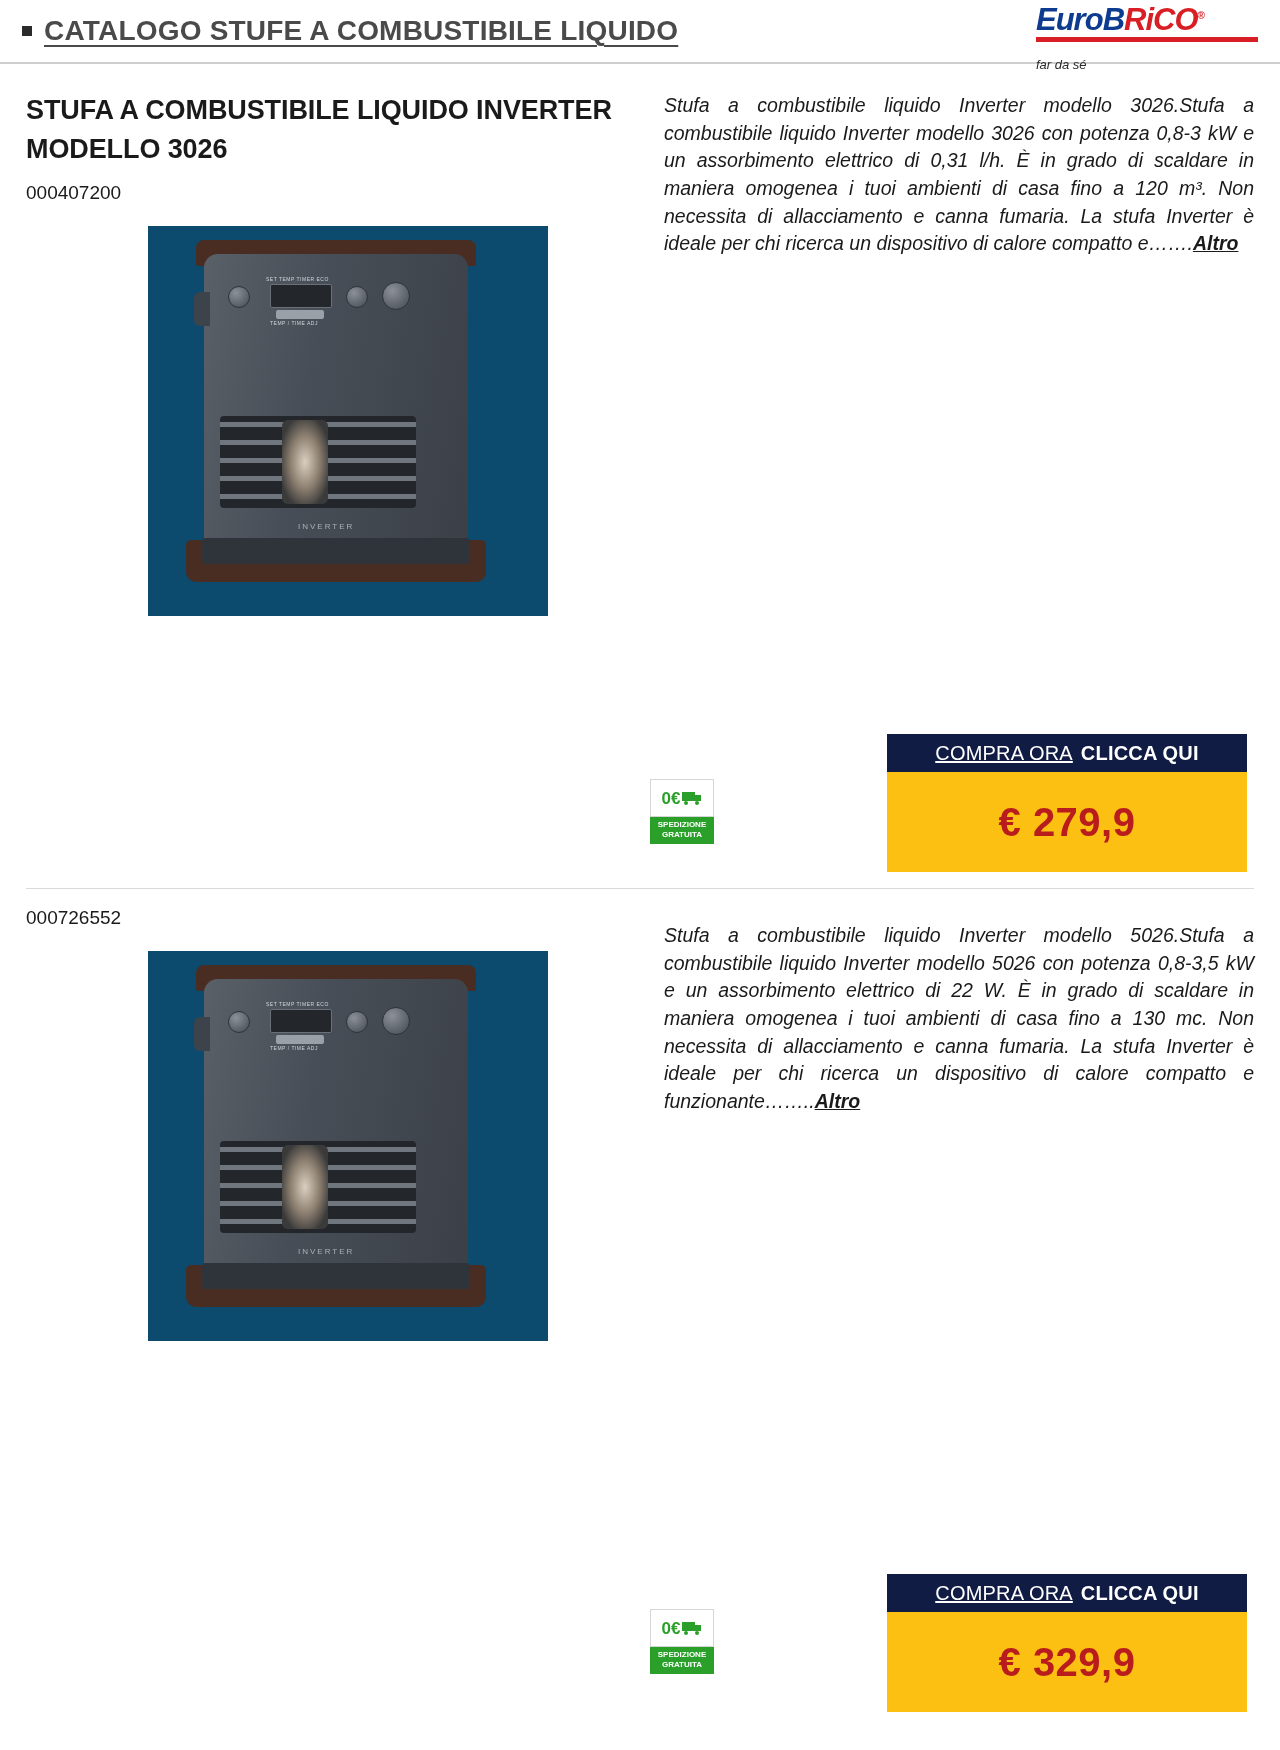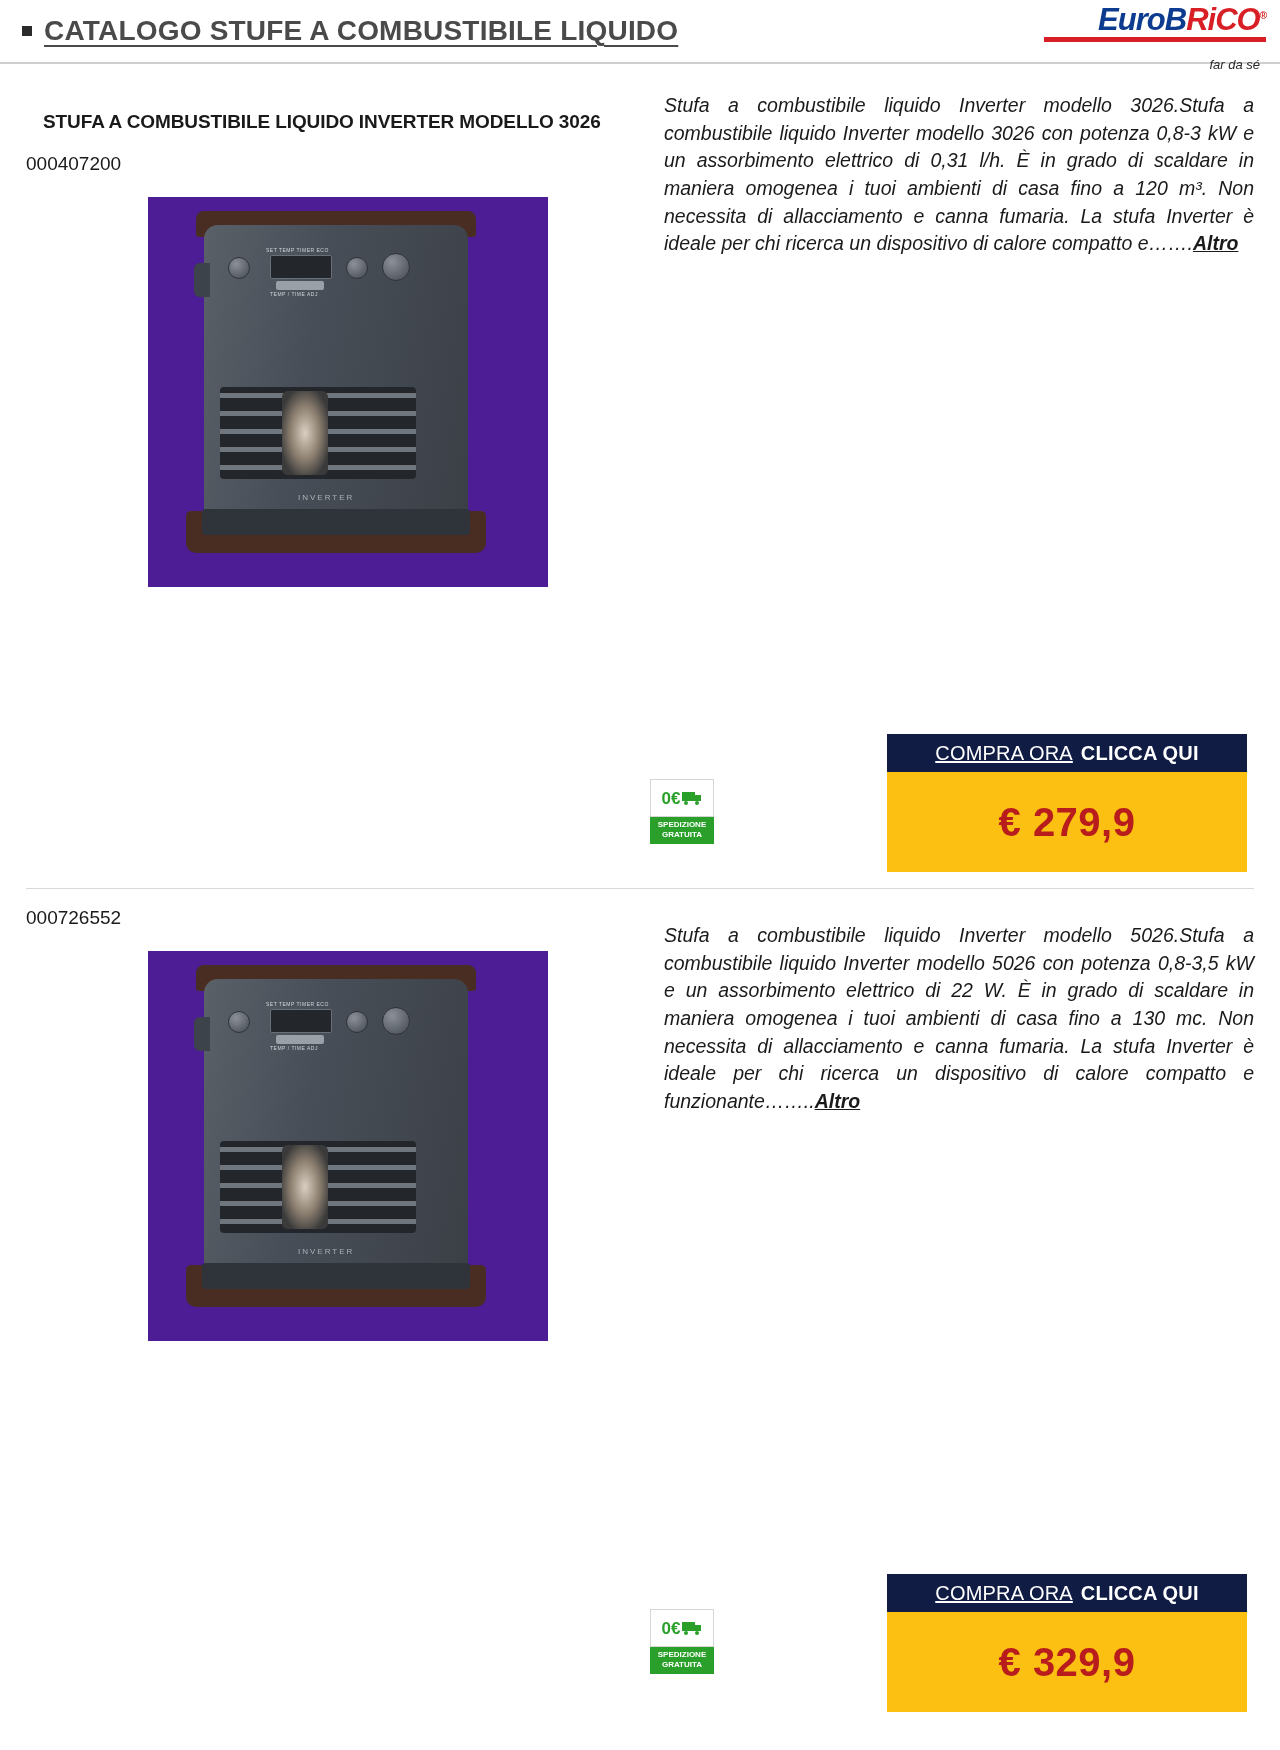--- a/index.html
+++ b/index.html
@@ -37,23 +37,22 @@
     font-weight: bold;
     letter-spacing: 0.2px;
     color: #4a4a4a;
     text-decoration: underline;
     text-underline-offset: 5px;
     text-decoration-thickness: 2px;
     white-space: nowrap;
   }
   .brand {
     position: absolute;
-    right: 14px;
+    right: 22px;
     top: 4px;
-    text-align: right;
     line-height: 1;
   }
   .brand-word {
     font-size: 31px;
     font-weight: bold;
     font-style: italic;
     letter-spacing: -1px;
   }
   .brand-euro { color: #0d3b8f; }
   .brand-b { color: #0d3b8f; }
@@ -92,25 +91,25 @@
   .col-left {
     width: 620px;
     flex: none;
   }
   .col-right {
     flex: 1;
     padding-left: 18px;
     font-style: italic;
   }
   .prod-title {
-    font-size: 19px;
+    font-size: 27px;
     font-weight: bold;
     line-height: 1.45;
     letter-spacing: -0.1px;
-    margin: 17px;
+    margin: 0;
     padding-top: 27px;
   }
   .prod-code {
     font-size: 19px;
     margin-top: 13px;
     color: #1a1a1a;
   }
   .prod-desc {
     font-size: 19.5px;
     line-height: 1.42;
@@ -124,21 +123,21 @@
     text-decoration: underline;
     color: #1a1a1a;
   }
 
   
   .img-frame {
     width: 400px;
     height: 390px;
     margin-top: 22px;
     margin-left: 122px;
-    background: #4c1d95;
+    background: #0c4a6e;
     position: relative;
   }
   .stove {
     position: absolute;
     left: 38px;
     top: 14px;
     width: 300px;
     height: 355px;
   }
   .stove-top {

